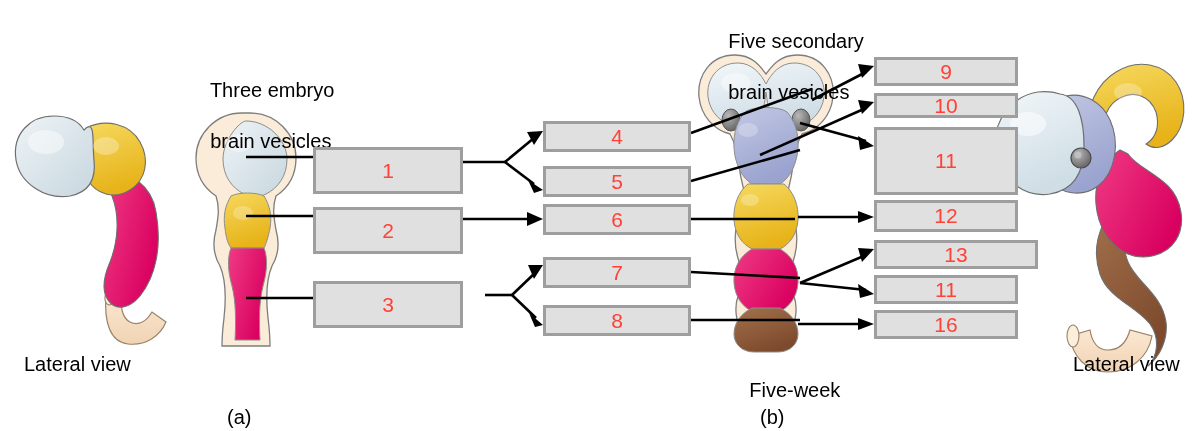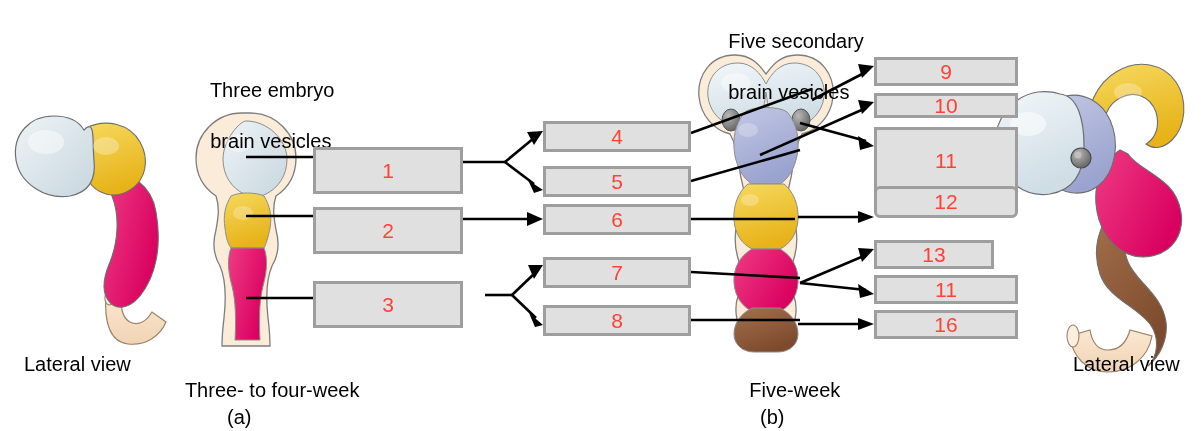--- a/index.html
+++ b/index.html
@@ -270,21 +270,21 @@
   </div>
 
   <div class="txt" style="left:706px; top:3px; text-align:left;">
     <span>Five secondary</span><br>
     <span>brain vesicles</span>
   </div>
 
   <div class="txt bold" style="left:24px; top:352px;">Lateral view</div>
 
   <div class="txt" style="left:163px; top:352px;">
-    <span>Three- to four-week</span><br>
+    <br>
     <span>embryo</span>
   </div>
 
   <div class="txt" style="left:227px; top:405px;">(a)</div>
 
   <div class="txt" style="left:727px; top:352px;">
     <span>Five-week</span><br>
     <span>embryo</span>
   </div>
 
@@ -297,19 +297,19 @@
       <div class="box" style="left: 313px; top: 207px; width: 150px; height: 47px;">2</div>
       <div class="box" style="left: 313px; top: 281px; width: 150px; height: 47px;">3</div>
       <div class="box" style="left: 543px; top: 121px; width: 148px; height: 31px;">4</div>
       <div class="box" style="left: 543px; top: 166px; width: 148px; height: 31px;">5</div>
       <div class="box" style="left: 543px; top: 204px; width: 148px; height: 31px;">6</div>
       <div class="box" style="left: 543px; top: 257px; width: 148px; height: 31px;">7</div>
       <div class="box" style="left: 543px; top: 305px; width: 148px; height: 31px;">8</div>
       <div class="box" style="left: 874px; top: 57px; width: 144px; height: 29px;">9</div>
       <div class="box" style="left: 874px; top: 93px; width: 144px; height: 25px;">10</div>
       <div class="box" style="left: 874px; top: 127px; width: 144px; height: 68px;">11</div>
-      <div class="box" style="left: 874px; top: 186px; width: 144px; height: 32px; border-radius: 6px;">12</div>
-      <div class="box" style="left: 874px; top: 240px; width: 120px; height: 29px;">13</div>
+      <div class="box" style="left: 874px; top: 200px; width: 144px; height: 32px;">12</div>
+      <div class="box" style="left: 874px; top: 240px; width: 164px; height: 29px;">13</div>
       <div class="box" style="left: 874px; top: 275px; width: 144px; height: 29px;">11</div>
       <div class="box" style="left: 874px; top: 310px; width: 144px; height: 29px;">16</div>
     </div>
 
 </div>
 
 </body></html>

